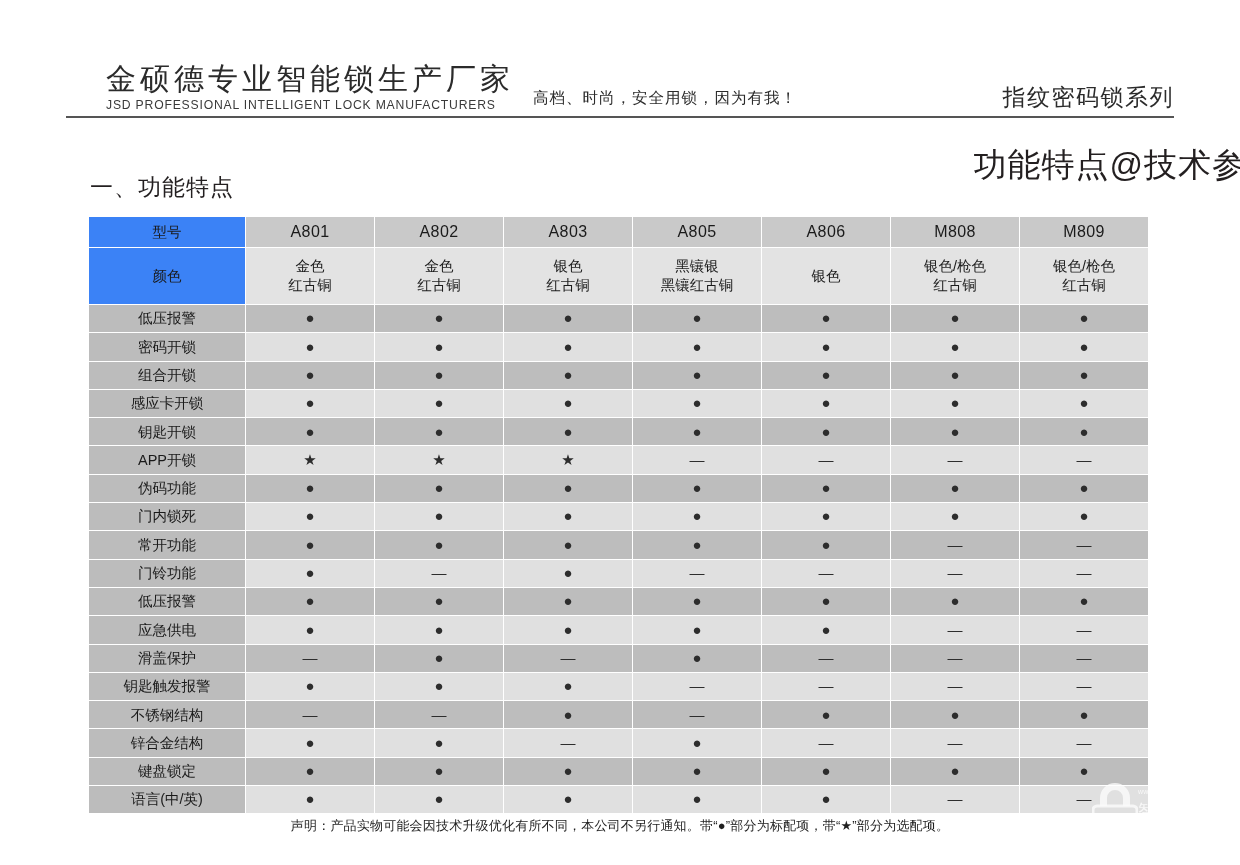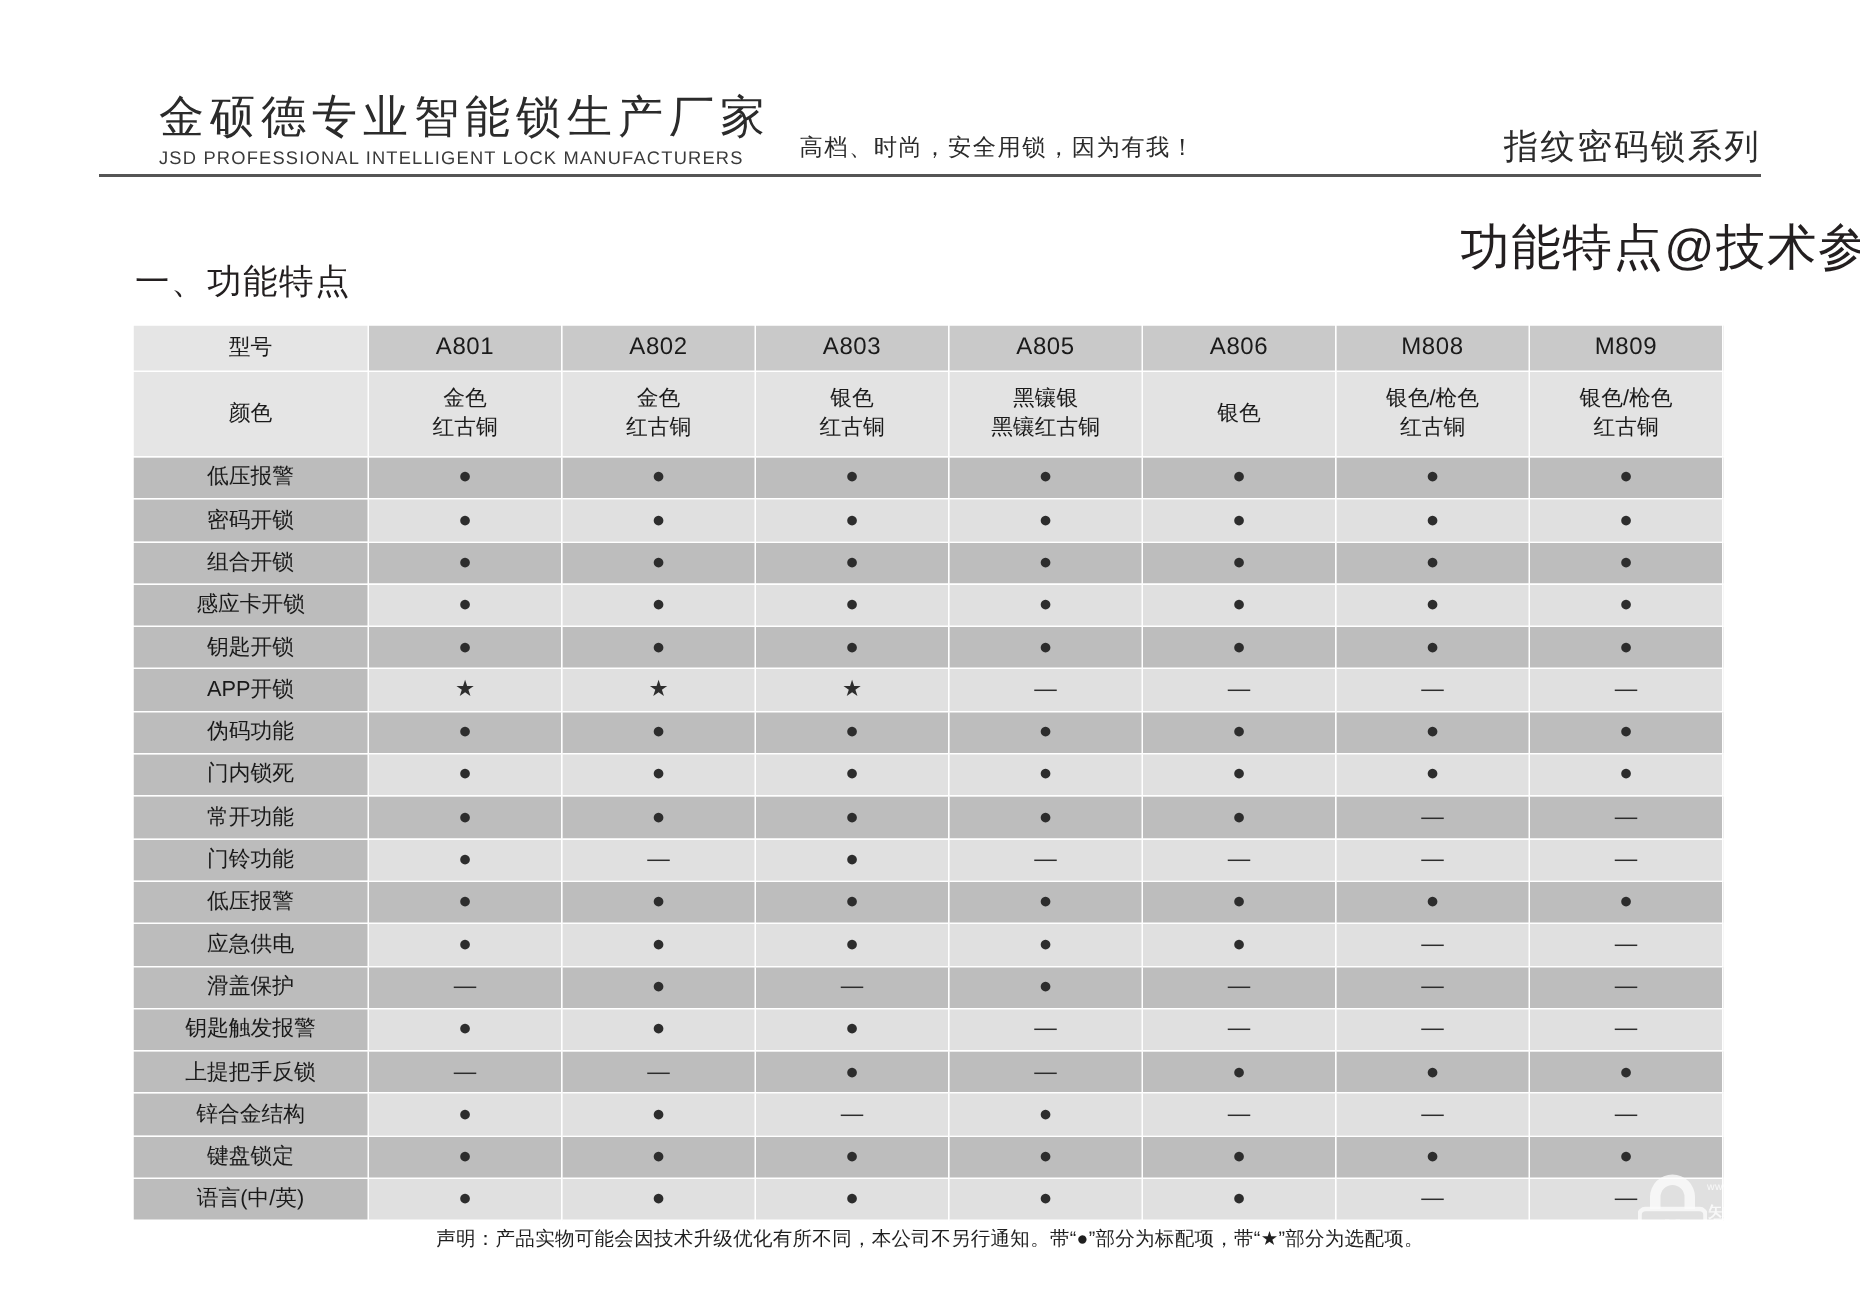--- a/index.html
+++ b/index.html
@@ -117,21 +117,21 @@
   tr.row-model td { height: 30px; }
   tr.row-color td { height: 56px; }
   tr.row-feat td { height: 27.3px; }
 
   td.label-cell {
     background: #bcbcbc;
     font-size: 14.5px;
   }
   tr.row-color td.label-cell,
   tr.row-model td.label-cell {
-    background: #e5e5e5;
+    background: #3b82f6;
   }
   tr.row-model td.model-cell {
     background: #c9c9c9;
     font-size: 16px;
     letter-spacing: 0.4px;
   }
   tr.row-color td.model-cell {
     background: #e3e3e3;
     font-size: 14.5px;
   }
@@ -397,21 +397,21 @@
         <td class="label-cell">钥匙触发报警</td>
         <td class="model-cell"><span class="mark dot">●</span></td>
         <td class="model-cell"><span class="mark dot">●</span></td>
         <td class="model-cell"><span class="mark dot">●</span></td>
         <td class="model-cell"><span class="mark dash">—</span></td>
         <td class="model-cell"><span class="mark dash">—</span></td>
         <td class="model-cell"><span class="mark dash">—</span></td>
         <td class="model-cell"><span class="mark dash">—</span></td>
       </tr>
       <tr class="row-feat stripe-dark">
-        <td class="label-cell">上提把手反锁</td>
+        <td class="label-cell">不锈钢结构</td>
         <td class="model-cell"><span class="mark dash">—</span></td>
         <td class="model-cell"><span class="mark dash">—</span></td>
         <td class="model-cell"><span class="mark dot">●</span></td>
         <td class="model-cell"><span class="mark dash">—</span></td>
         <td class="model-cell"><span class="mark dot">●</span></td>
         <td class="model-cell"><span class="mark dot">●</span></td>
         <td class="model-cell"><span class="mark dot">●</span></td>
       </tr>
       <tr class="row-feat stripe-light">
         <td class="label-cell">锌合金结构</td>

